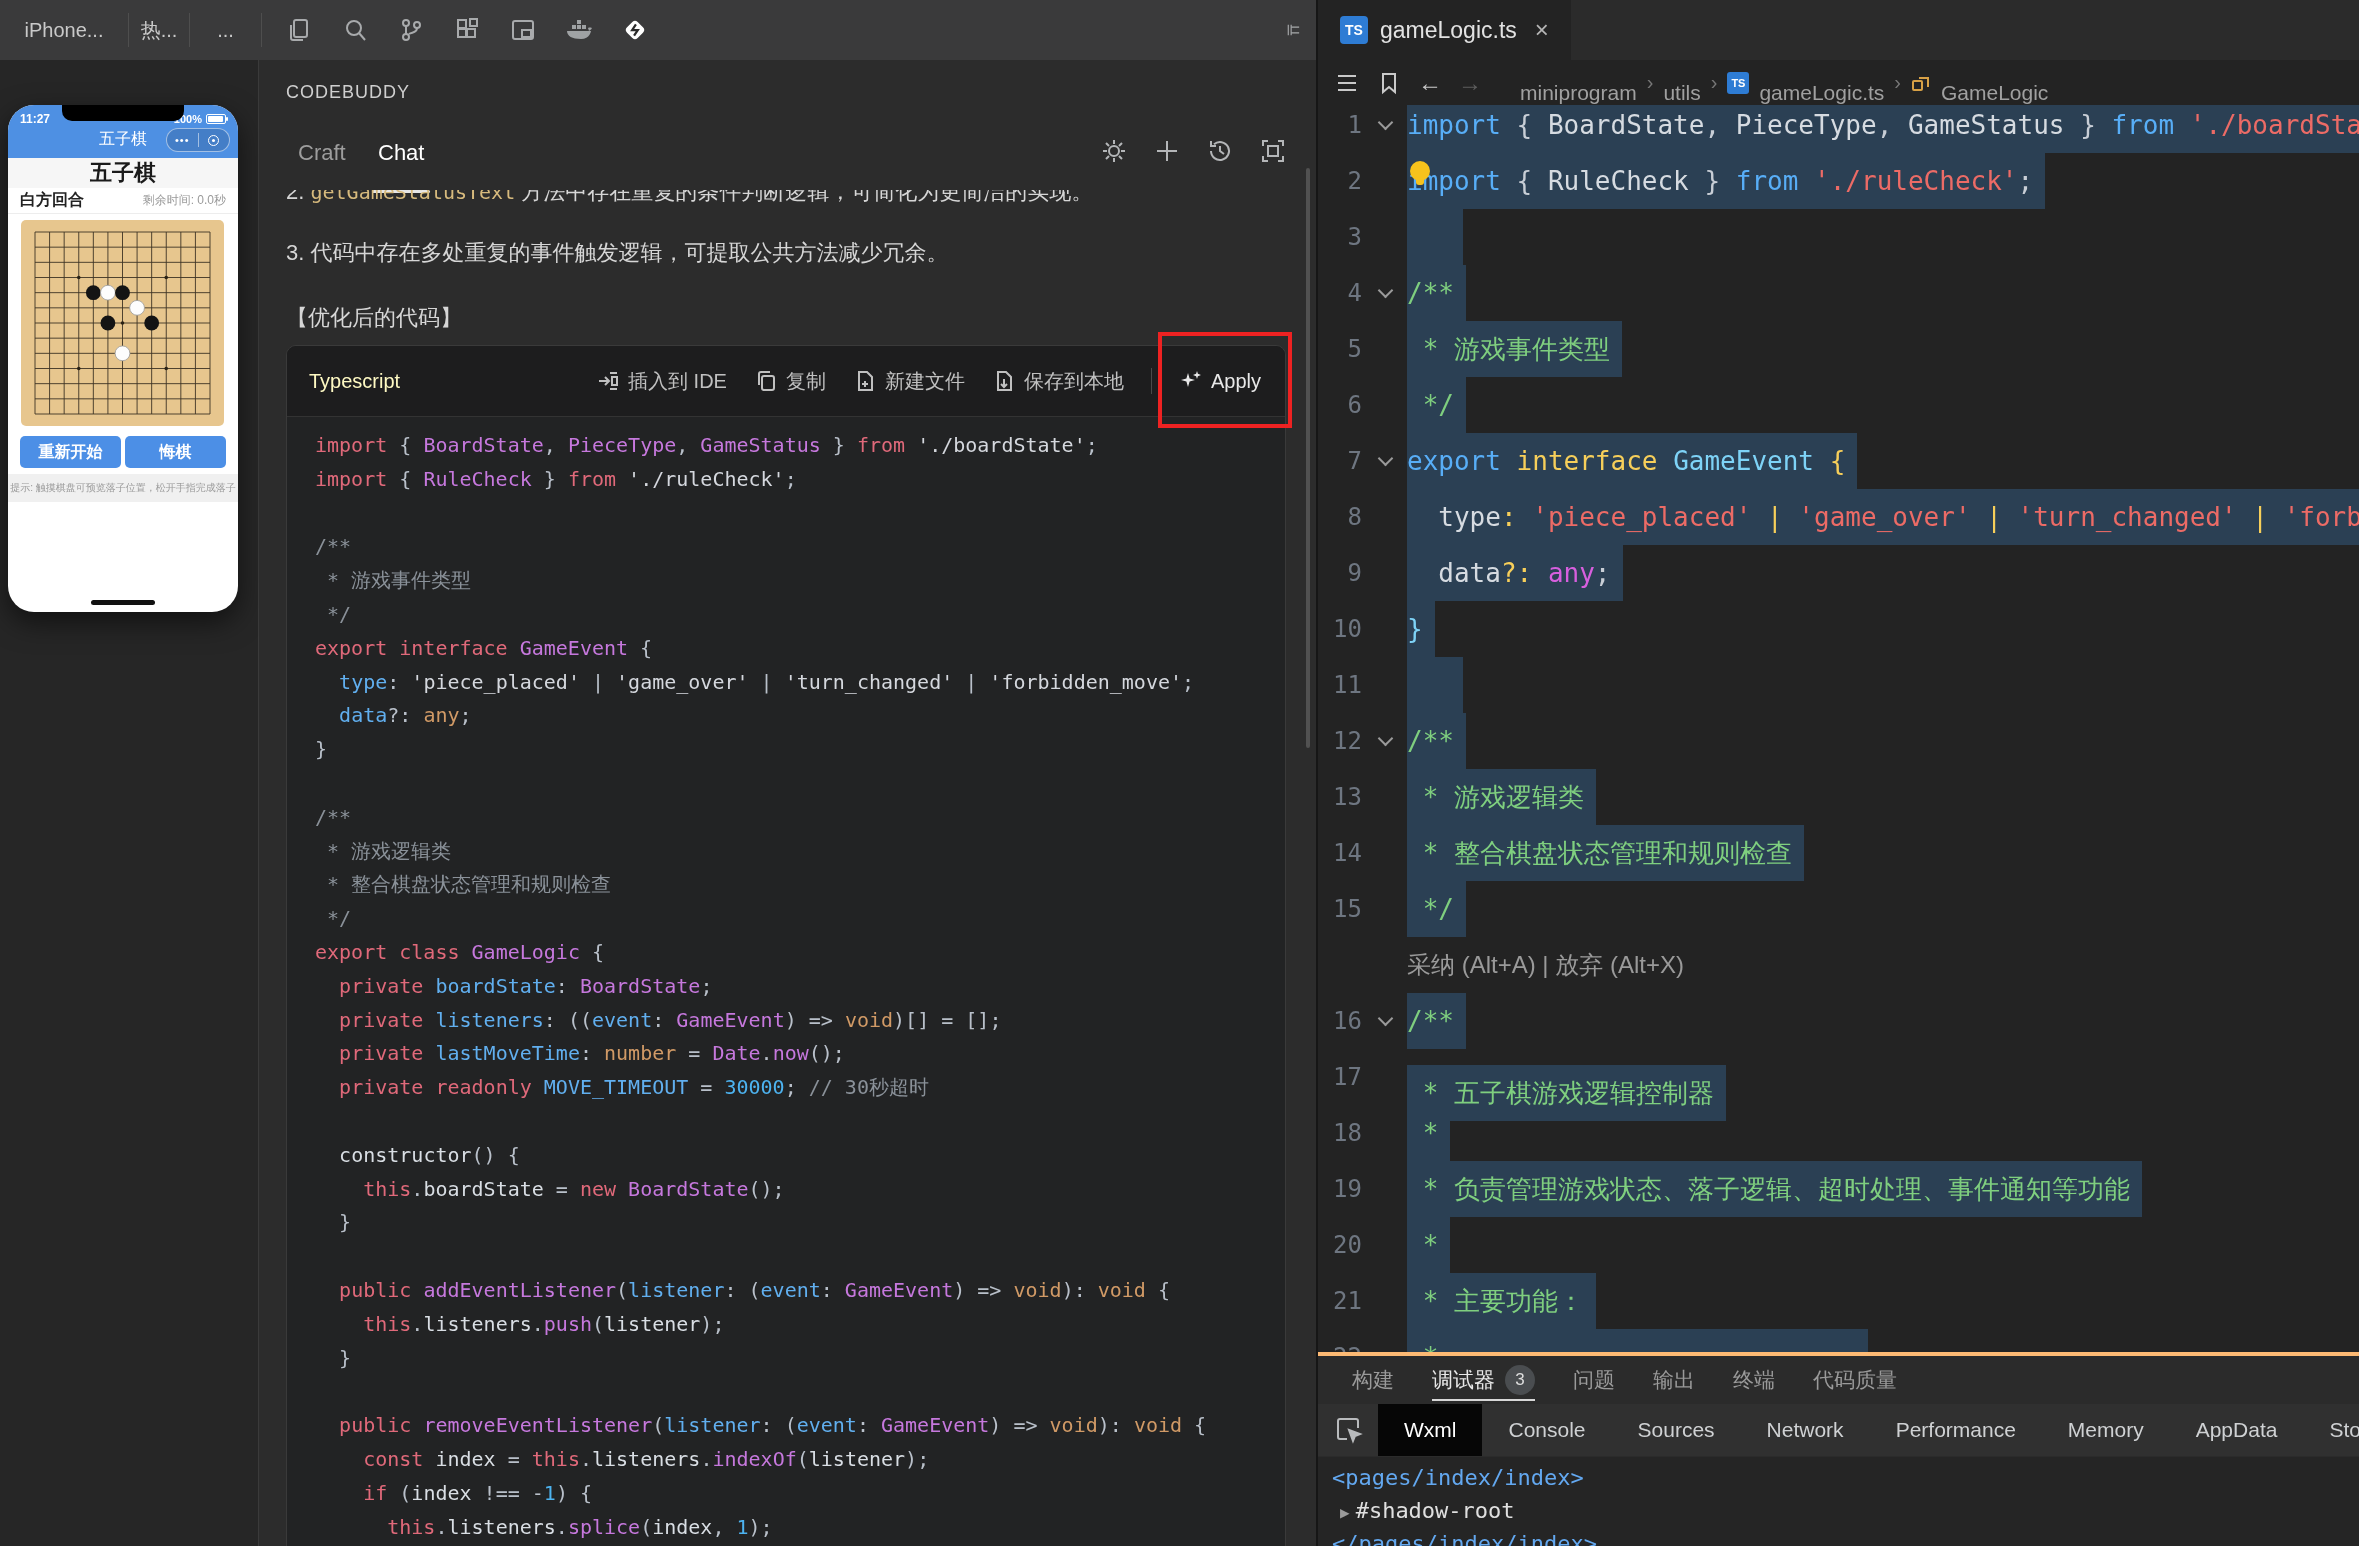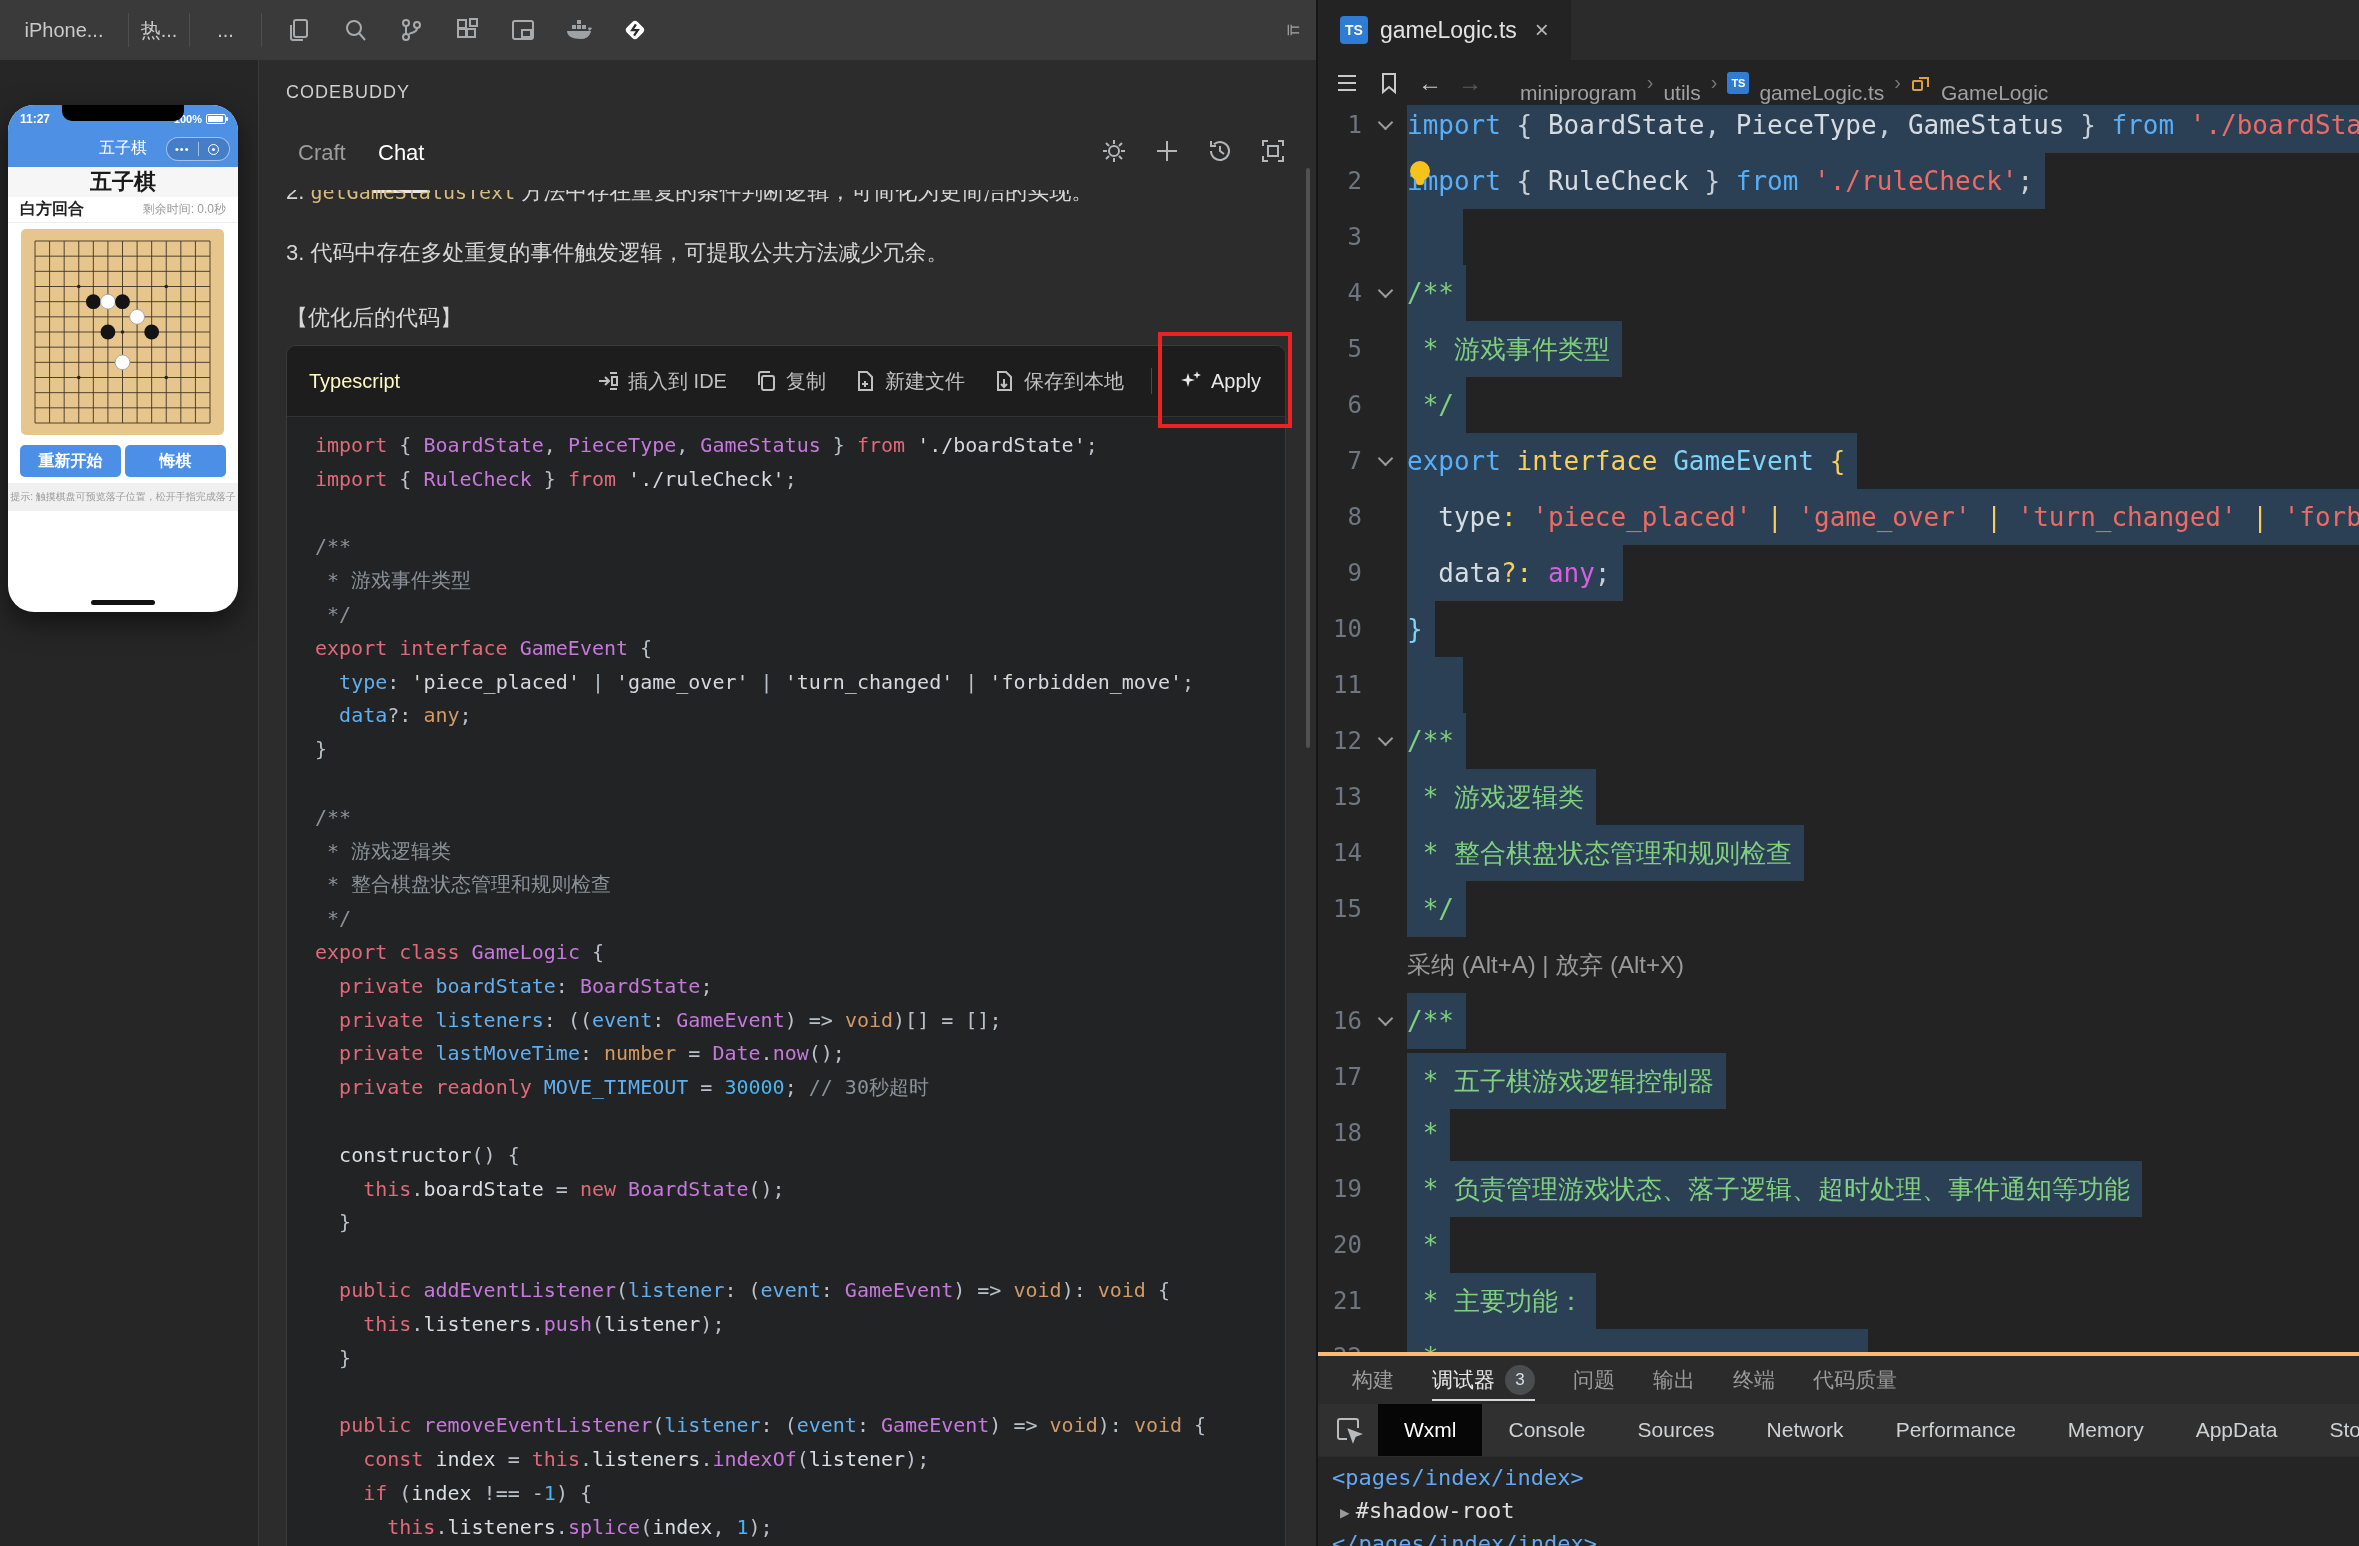--- a/index.html
+++ b/index.html
@@ -12,21 +12,21 @@
   .tb-cell { height:60px; display:flex; align-items:center; justify-content:center; color:#c9c9c9; font-size:20px; cursor:pointer; }
   .tb-cell.c1 { width:128px; } .tb-cell.c2 { width:60px; } .tb-cell.c3 { width:71px; }
   .tb-sep { width:1px; height:34px; background:#4e4e4e; }
   .tb-icons { display:flex; align-items:center; gap:26px; padding-left:22px; }
   .tb-icon { width:30px; height:30px; display:flex; align-items:center; justify-content:center; cursor:pointer; }
   .tb-right { margin-left:auto; padding-right:14px; }
 
   
   .left-panel { position:absolute; left:0; top:60px; width:259px; bottom:0; background:#262626; border-right:1px solid #3a3a3a; }
   .phone { position:absolute; left:8px; top:45px; width:230px; height:507px; border-radius:26px; background:#ffffff; overflow:hidden; box-shadow:0 10px 28px rgba(0,0,0,.55); }
-  .ph-header { position:relative; height:62px; background:#4e90e3; }
+  .ph-header { position:relative; height:53px; background:#4e90e3; }
   .ph-notch { position:absolute; left:50%; transform:translateX(-50%); top:0; width:122px; height:16px; background:#000; border-radius:0 0 10px 10px; }
   .ph-status { position:absolute; left:0; right:0; top:3px; height:22px; display:flex; align-items:center; padding:0 12px; color:#fff; }
   .ph-time { font-size:12px; font-weight:bold; }
   .ph-batt-wrap { margin-left:auto; display:flex; align-items:center; gap:4px; }
   .ph-batt-pct { font-size:11px; font-weight:bold; }
   .ph-batt { width:20px; height:10px; border:1px solid #fff; border-radius:2px; position:relative; }
   .ph-batt::before { content:""; position:absolute; left:1px; top:1px; bottom:1px; width:15px; background:#fff; border-radius:1px; }
   .ph-batt::after { content:""; position:absolute; right:-3px; top:2px; width:2px; height:4px; background:#fff; border-radius:1px; }
   .ph-nav { position:absolute; left:0; right:0; bottom:0; height:36px; }
   .ph-nav-title { position:absolute; left:0; right:0; top:7px; text-align:center; color:#fff; font-size:16px; }
@@ -476,21 +476,21 @@
       <div class="ed-row" style="top:832px">
         <span class="ed-widget">采纳 (Alt+A) | 放弃 (Alt+X)</span>
       </div>
       <div class="ed-row" style="top:888px">
         <span class="ed-ln">16</span>
         <span class="ed-fold"></span>
         <span class="ed-text sel" style="top:0"><span class="e-gr">/**</span></span>
       </div>
       <div class="ed-row" style="top:944px">
         <span class="ed-ln">17</span>
-        <span class="ed-text sel" style="top:4px"><span class="e-gr"> * 五子棋游戏逻辑控制器</span></span>
+        <span class="ed-text sel" style="top:16px"><span class="e-gr"> * 五子棋游戏逻辑控制器</span></span>
       </div>
       <div class="ed-row" style="top:1000px">
         <span class="ed-ln">18</span>
         <span class="ed-text sel" style="top:0"><span class="e-gr"> *</span></span>
       </div>
       <div class="ed-row" style="top:1056px">
         <span class="ed-ln">19</span>
         <span class="ed-text sel" style="top:0"><span class="e-gr"> * 负责管理游戏状态、落子逻辑、超时处理、事件通知等功能</span></span>
       </div>
       <div class="ed-row" style="top:1112px">

